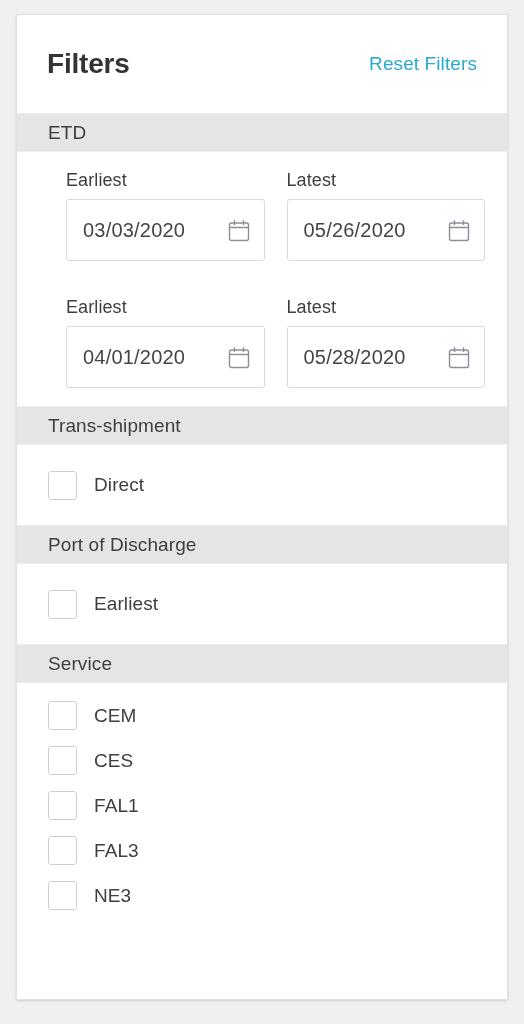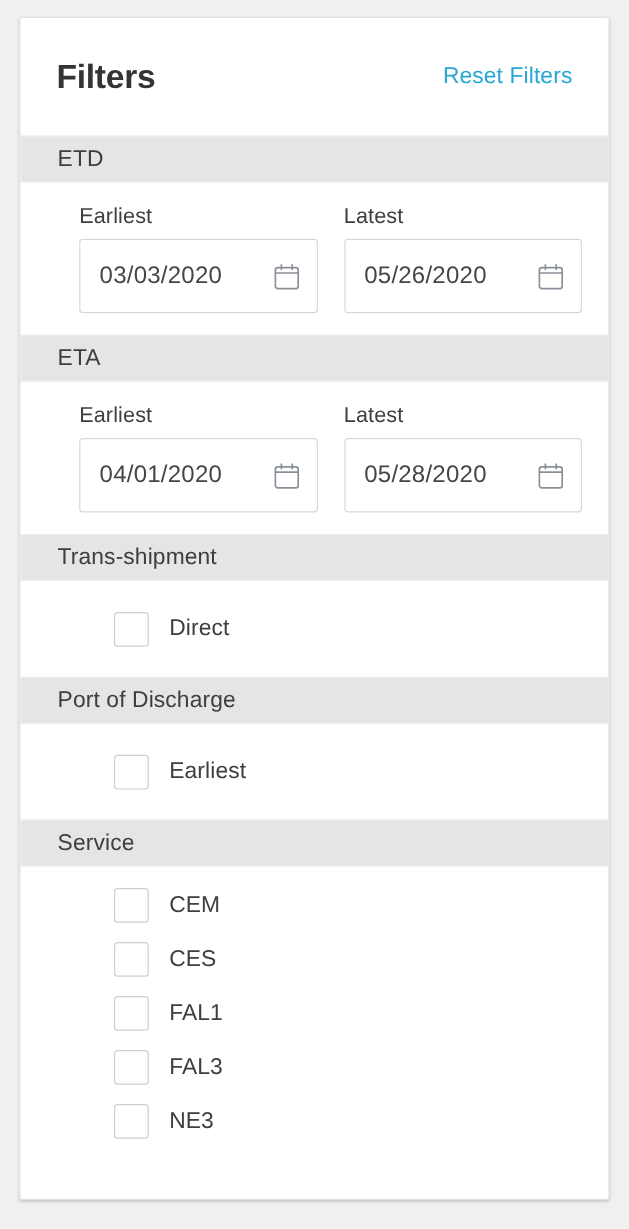--- a/index.html
+++ b/index.html
@@ -113,21 +113,20 @@
   }
   .checkbox-section.tight {
     padding: 10px 0 14px 0;
   }
   .checkbox-row {
     display: flex;
     align-items: center;
     height: 52px;
     padding-left: 31px;
     cursor: pointer;
-    margin-left: 47px;
   }
   .checkbox-section.tight .checkbox-row {
     height: 45px;
   }
   .checkbox-box {
     width: 27px;
     height: 27px;
     border: 1px solid #c8d0d8;
     border-radius: 3px;
     background: #fff;
@@ -173,23 +172,20 @@
         <svg class="calendar-icon" viewBox="0 0 22 23">
           <rect x="1.5" y="4" width="19" height="17.5" rx="2" ry="2" fill="none" stroke="#8a9099" stroke-width="1.4"></rect>
           <line x1="1.5" y1="8.5" x2="20.5" y2="8.5" stroke="#8a9099" stroke-width="1.4"></line>
           <line x1="6.5" y1="1.2" x2="6.5" y2="6" stroke="#8a9099" stroke-width="1.4"></line>
           <line x1="15.5" y1="1.2" x2="15.5" y2="6" stroke="#8a9099" stroke-width="1.4"></line>
         </svg>
       </div>
     </div>
   </div>
 
-  <div class="section-band">
-    <span class="section-band-label">ETA</span>
-  </div>
   <div class="date-section">
     <div class="date-field">
       <div class="date-field-label">Earliest</div>
       <div class="date-input">
         <span class="date-input-value">04/01/2020</span>
         <svg class="calendar-icon" viewBox="0 0 22 23">
           <rect x="1.5" y="4" width="19" height="17.5" rx="2" ry="2" fill="none" stroke="#8a9099" stroke-width="1.4"></rect>
           <line x1="1.5" y1="8.5" x2="20.5" y2="8.5" stroke="#8a9099" stroke-width="1.4"></line>
           <line x1="6.5" y1="1.2" x2="6.5" y2="6" stroke="#8a9099" stroke-width="1.4"></line>
           <line x1="15.5" y1="1.2" x2="15.5" y2="6" stroke="#8a9099" stroke-width="1.4"></line>

